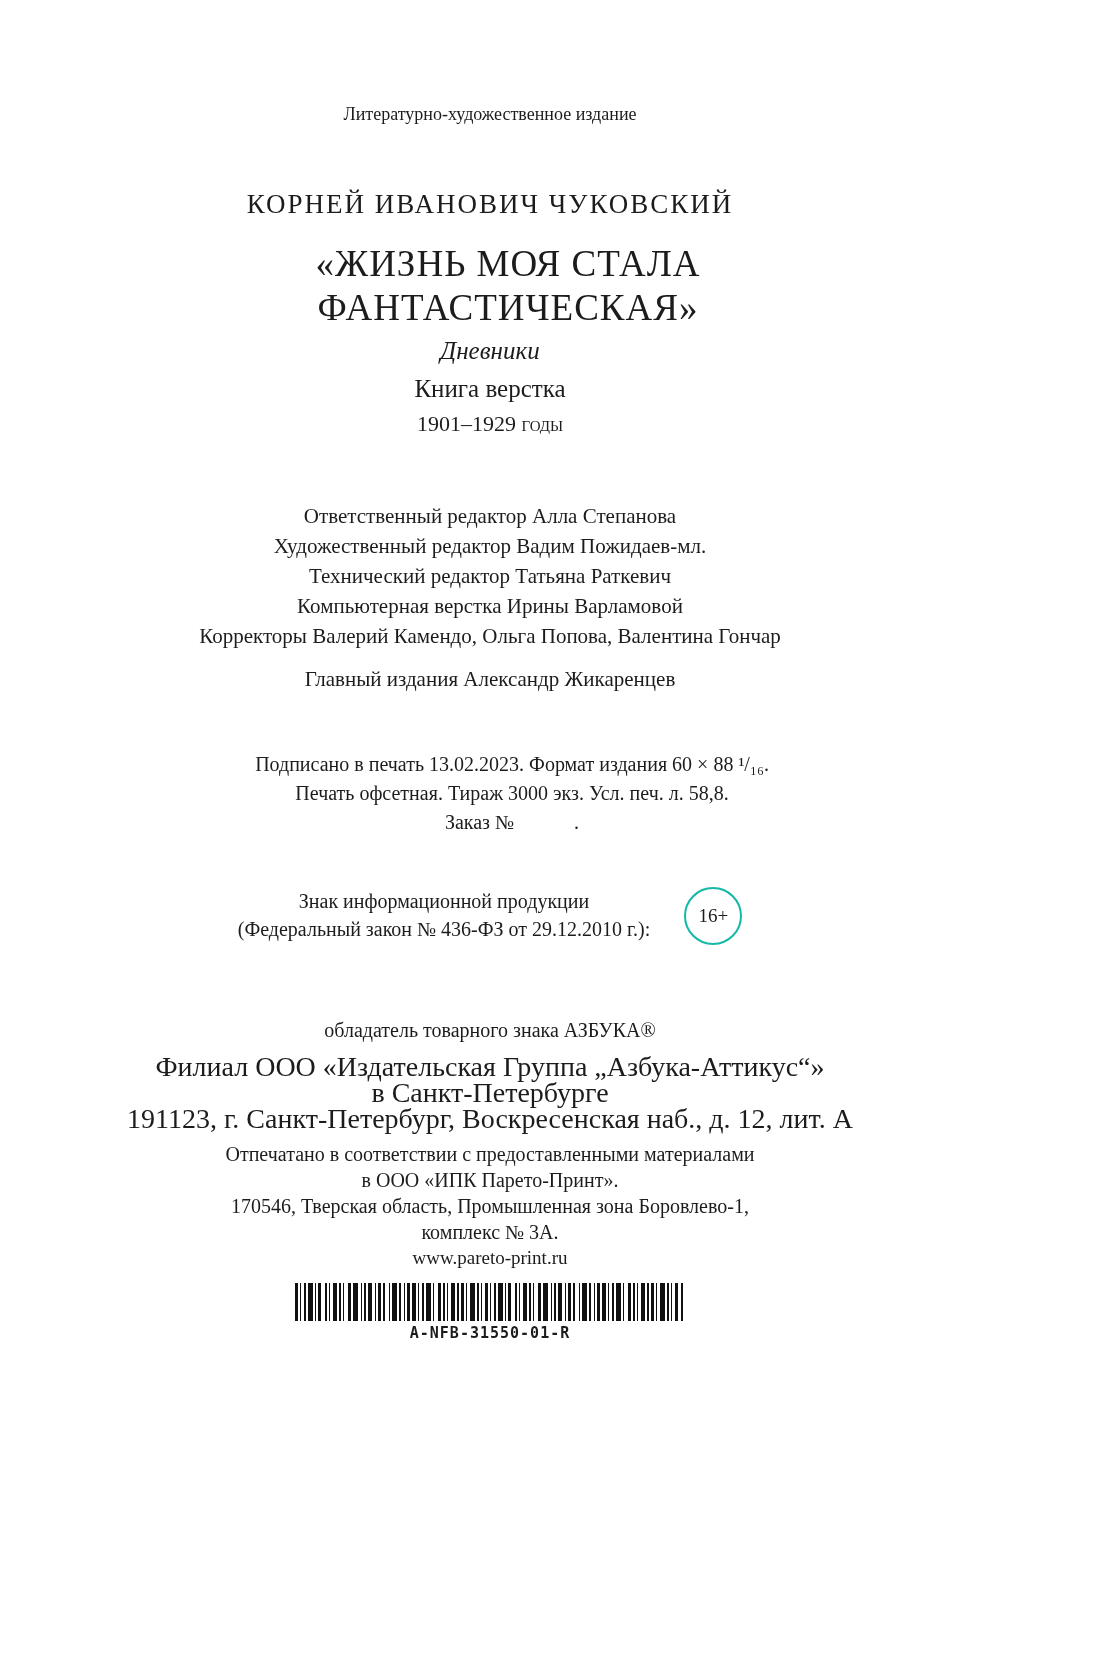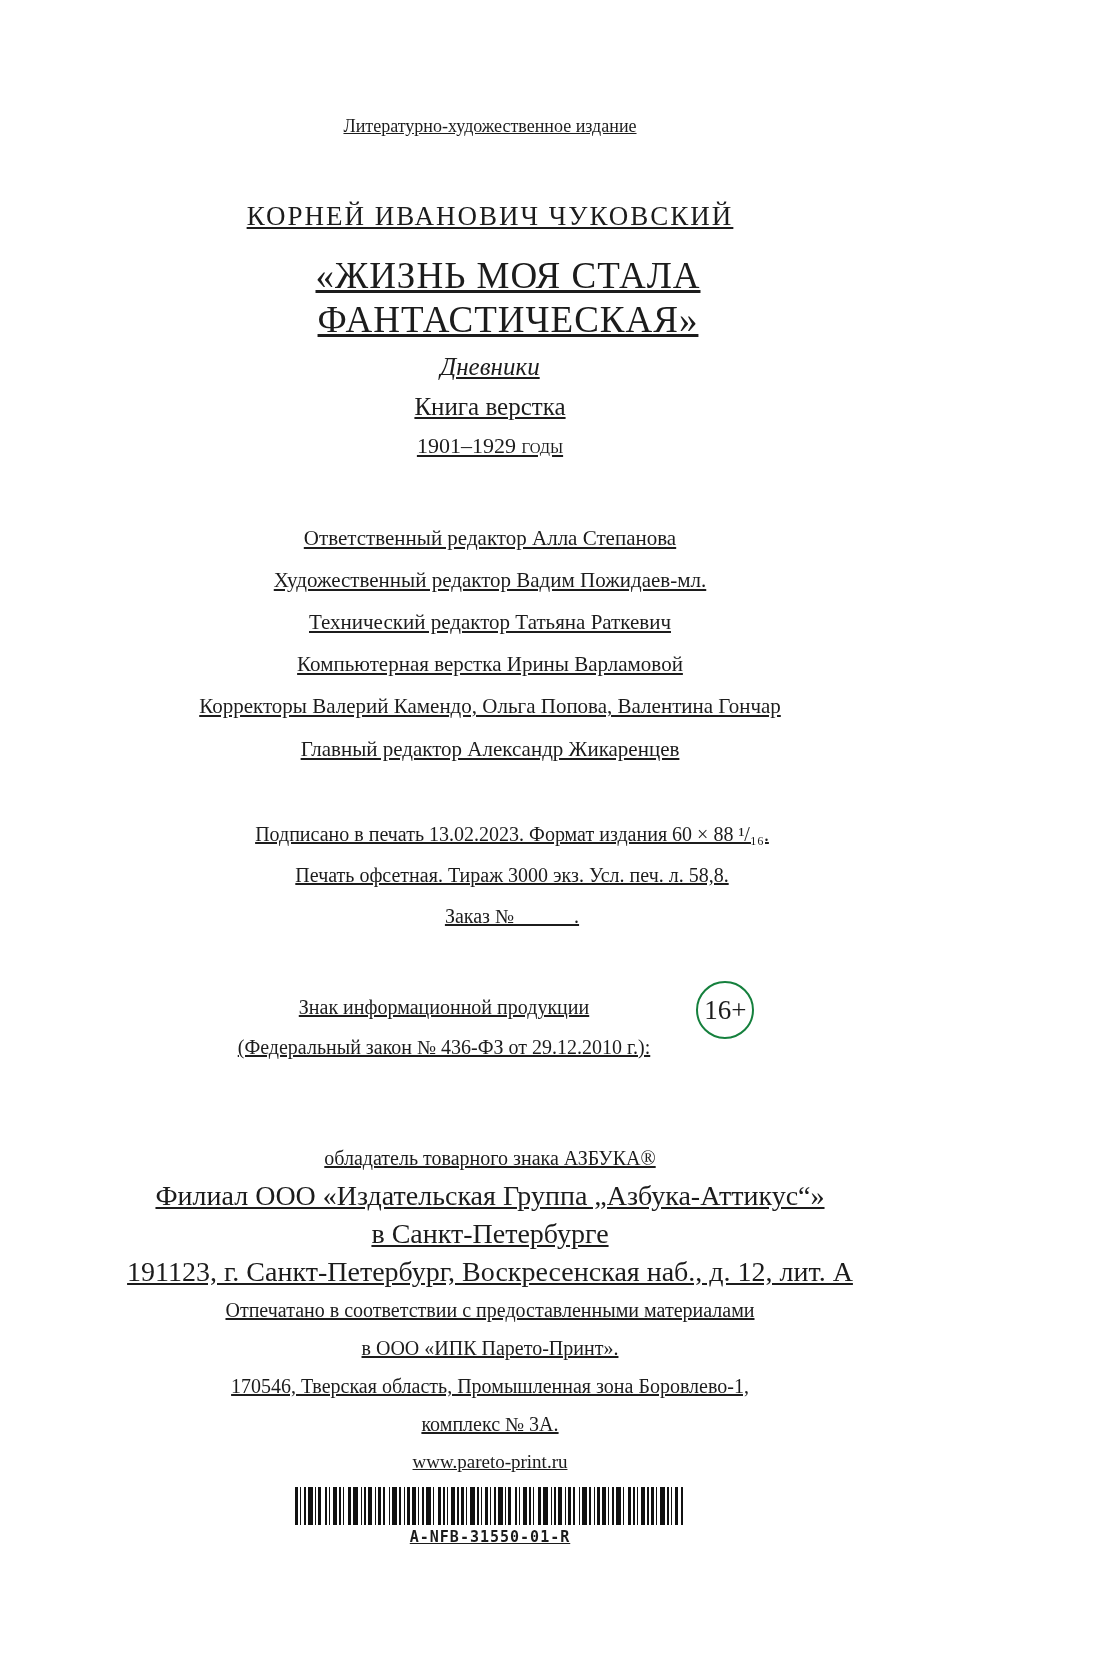--- a/index.html
+++ b/index.html
@@ -11,44 +11,44 @@
     width: 1100px;
     height: 1669px;
     font-family: "Liberation Serif", "DejaVu Serif", serif;
     color: #1c1c1c;
     overflow: hidden;
   }
   .content {
     width: 980px;
     text-align: center;
   }
-  p, h1, h2 { margin: 12px; font-weight: normal; text-decoration: underline; }
+  p, h1, h2 { margin: 0; font-weight: normal; }
 
   .edition    { padding-top: 104px; font-size: 18px; }
   .author     { margin-top: 64px; font-size: 27px; letter-spacing: 2px; }
   .title      { margin-top: 22px; font-size: 37px; letter-spacing: 1px; line-height: 1.18; }
   .title-line { display: block; padding-left: 36px; }
   .subtitle   { margin-top: 8px; font-size: 25px; font-style: italic; }
   .booknum    { margin-top: 10px; font-size: 25px; }
   .years      { margin-top: 8px; font-size: 22px; font-variant: small-caps; }
 
   .staff      { margin-top: 64px; font-size: 21px; line-height: 30px; }
   .chief      { margin-top: 13px; font-size: 21px; line-height: 30px; }
 
   .printinfo  { margin-top: 56px; font-size: 20px; line-height: 29px; padding-left: 44px; }
 
   .age-row    { margin-top: 50px; display: flex; justify-content: center; align-items: flex-start; gap: 34px; }
   .age-text   { font-size: 20px; }
   .age-text p { line-height: 28px; }
   .age-badge  {
     width: 58px; height: 58px;
-    border: 2px solid #15803d;
+    border: 2px solid #14b8a6;
     border-radius: 50%;
     display: flex; align-items: center; justify-content: center;
-    font-size: 27px;
+    font-size: 19px;
     box-sizing: border-box;
     flex: 0 0 auto;
   }
 
   .publisher  { margin-top: 72px; font-size: 20px; line-height: 26px; }
   .branch     { margin-top: 11px; font-size: 28px; line-height: 26px; }
   .printing   { margin-top: 9px;  font-size: 20px; line-height: 26px; }
   .website    { margin-top: 0;    font-size: 19px; line-height: 26px; }
 
   .barcode-wrap { margin-top: 12px; }
@@ -80,21 +80,21 @@
   <p class="years">1901–1929 годы</p>
 
   <div class="staff">
     <p>Ответственный редактор Алла Степанова</p>
     <p>Художественный редактор Вадим Пожидаев-мл.</p>
     <p>Технический редактор Татьяна Раткевич</p>
     <p>Компьютерная верстка Ирины Варламовой</p>
     <p>Корректоры Валерий Камендо, Ольга Попова, Валентина Гончар</p>
   </div>
 
-  <p class="chief">Главный редактор Александр Жикаренцев</p>
+  <p class="chief">Главный издания Александр Жикаренцев</p>
 
   <div class="printinfo">
     <p>Подписано в печать 13.02.2023. Формат издания 60 × 88 ¹/₁₆.</p>
     <p>Печать офсетная. Тираж 3000 экз. Усл. печ. л. 58,8.</p>
     <p>Заказ №&nbsp;&nbsp;&nbsp;&nbsp;&nbsp;&nbsp;&nbsp;&nbsp;&nbsp;&nbsp;&nbsp;&nbsp;.</p>
   </div>
 
   <div class="age-row">
     <div class="age-text">
       <p>Знак информационной продукции</p>

